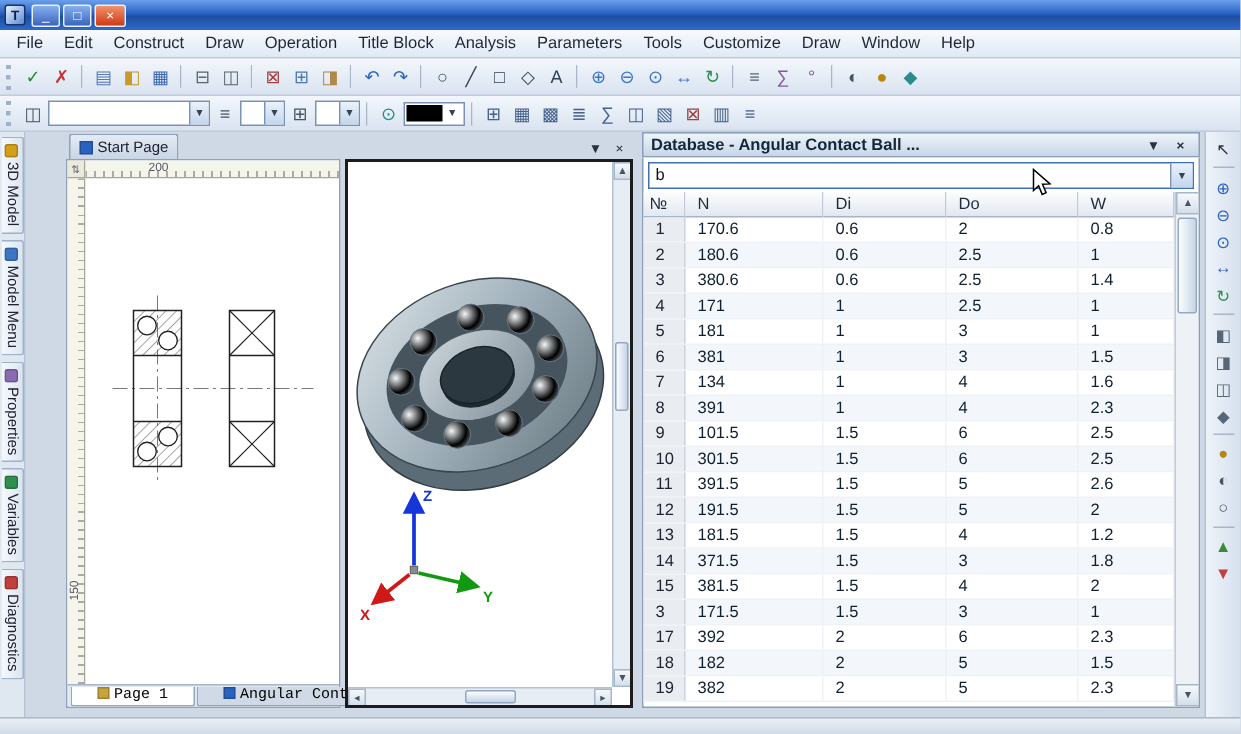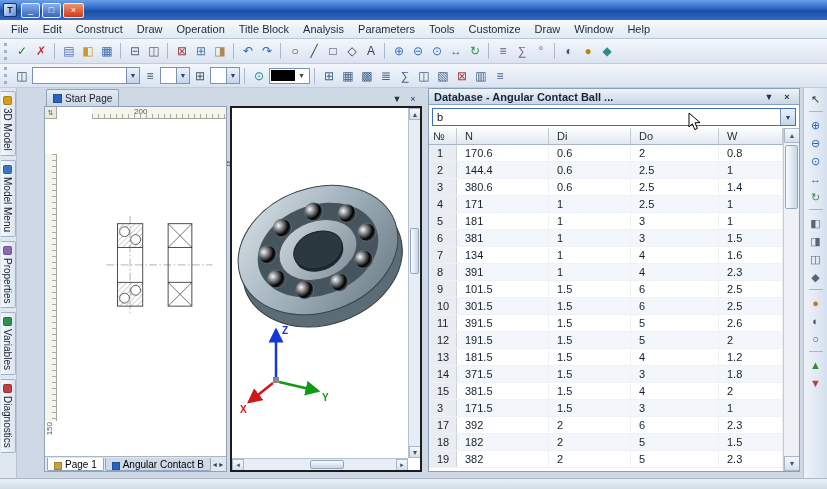--- a/index.html
+++ b/index.html
@@ -59,37 +59,37 @@
     background:linear-gradient(#e4ebf4,#c9d6e5); color:#223; white-space:nowrap; overflow:hidden; max-width:210px; }
   .doc-tab.active { background:#f7fafc; }
   .ticon { width:9px; height:9px; background:var(--c,#888); border:1px solid #00000033; flex:none; }
   .tab-ctrl { margin-left:auto; display:flex; gap:2px; padding-right:2px; }
   .mini-btn { width:14px; height:14px; font-size:9px; display:flex; align-items:center; justify-content:center;
     color:#234; }
   .doc-body { position:absolute; top:18px; left:0; right:0; bottom:0; display:flex; gap:3px; }
 
   
   .draw-panel { width:183px; background:#fff; border:1px solid #8fa2ba; display:grid;
-    grid-template-columns:12px 1fr; grid-template-rows:12px 1fr 15px;gap:35px; }
+    grid-template-columns:12px 1fr; grid-template-rows:12px 1fr 15px; }
   .ruler-corner { background:#eceada; border-right:1px solid #a8a89a; border-bottom:1px solid #a8a89a;
     font-size:7px; color:#667; display:flex; align-items:center; justify-content:center; }
   .hruler { position:relative; background:#f6f5ec; border-bottom:1px solid #a8a89a;
     background-image:repeating-linear-gradient(90deg,#aaa 0 1px,transparent 1px 6px);
     background-size:100% 4px; background-position:0 100%; background-repeat:no-repeat; }
   .vruler { position:relative; background:#f6f5ec; border-right:1px solid #a8a89a;
     background-image:repeating-linear-gradient(180deg,#aaa 0 1px,transparent 1px 6px);
     background-size:4px 100%; background-position:100% 0; background-repeat:no-repeat; }
   .rlabel { position:absolute; font-size:8px; color:#556; }
   .rlabel.v { writing-mode:vertical-rl; transform:rotate(180deg); }
   .canvas2d { position:relative; background:#fff; overflow:hidden; }
   .canvas2d svg { position:absolute; inset:0; }
   .page-tabbar { grid-column:1/3; background:#dfe7f0; border-top:1px solid #a8b6c6; display:flex;
     align-items:center; gap:1px; padding:0 2px; font-size:10px; }
-  .page-tab { display:flex; align-items:flex-end; gap:3px; border:1px solid #93a6bc; border-top:none;
-    padding:0 6px; height:13px; background:#cfdae6; border-radius:0 0 2px 2px; white-space:nowrap; overflow:hidden; }
+  .page-tab { display:flex; align-items:flex-start; gap:3px; border:1px solid #93a6bc; border-top:none;
+    padding:0 17px; height:13px; background:#cfdae6; border-radius:0 0 2px 2px; white-space:nowrap; overflow:hidden;font-family:Liberation Mono, monospace; }
   .page-tab.active { background:#fff; }
   .pt-arrow { width:12px; height:12px; font-size:8px; color:#345; display:flex; align-items:center; justify-content:center; }
 
   
   .view3d { flex:1; border:2px solid #1c1c1c; background:#fff; position:relative; overflow:hidden; }
   .view3d svg.scene { position:absolute; left:0; top:0; right:12px; bottom:12px; width:calc(100% - 12px); height:calc(100% - 12px); }
   .v-scroll { position:absolute; right:0; top:0; bottom:12px; width:12px; background:#e6edf4; border-left:1px solid #b6c2d0; }
   .h-scroll { position:absolute; left:0; right:12px; bottom:0; height:12px; background:#e6edf4; border-top:1px solid #b6c2d0; }
   .sc-btn { position:absolute; width:12px; height:12px; font-size:7px; color:#456; display:flex;
     align-items:center; justify-content:center; background:linear-gradient(#f6f9fc,#d4dfeb); border:1px solid #a8b6c8; }
@@ -451,21 +451,21 @@
             <div class="dbrow">
               <span class="cell c0">1</span>
               <span class="cell c1">170.6</span>
               <span class="cell c2">0.6</span>
               <span class="cell c3">2</span>
               <span class="cell c4">0.8</span>
             </div>
 
             <div class="dbrow">
               <span class="cell c0">2</span>
-              <span class="cell c1">144.4</span>
+              <span class="cell c1">180.6</span>
               <span class="cell c2">0.6</span>
               <span class="cell c3">2.5</span>
               <span class="cell c4">1</span>
             </div>
 
             <div class="dbrow">
               <span class="cell c0">3</span>
               <span class="cell c1">380.6</span>
               <span class="cell c2">0.6</span>
               <span class="cell c3">2.5</span>

